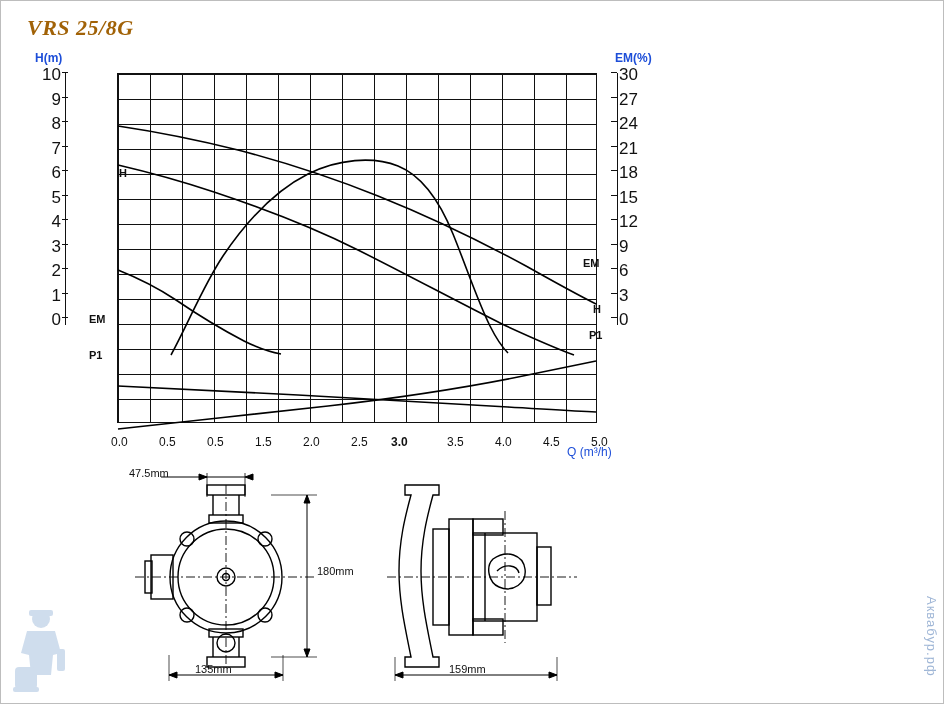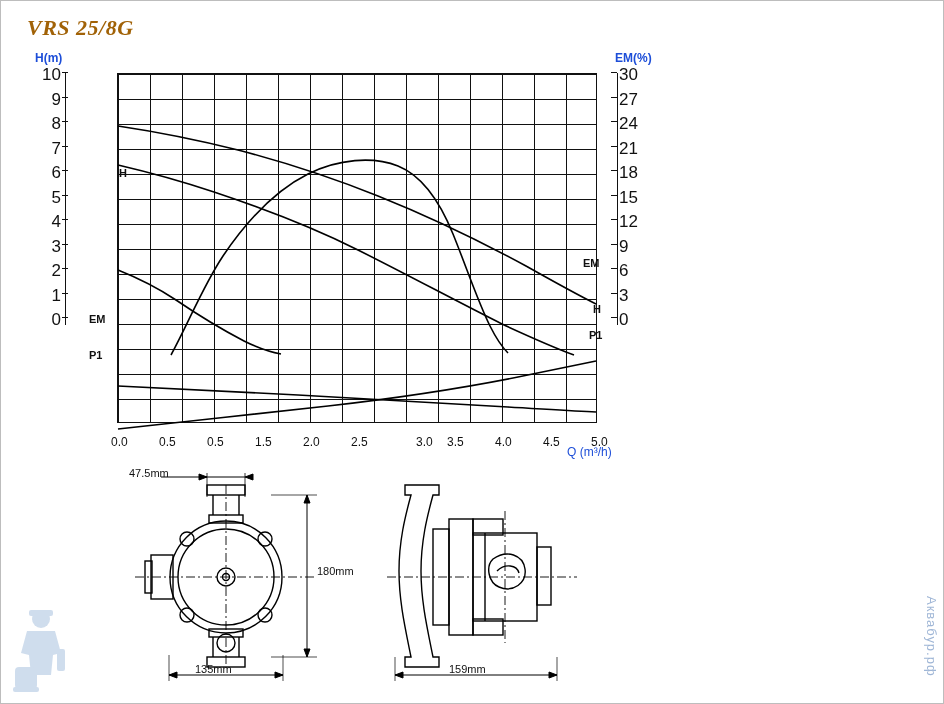--- a/index.html
+++ b/index.html
@@ -150,21 +150,21 @@
     <div class="curvelabel" style="left:62px;top:268px;">EM</div>
     <div class="curvelabel" style="left:62px;top:304px;">P1</div>
 
     <div class="xticks">
       <span style="left:22px;">0.0</span>
       <span style="left:70px;">0.5</span>
       <span style="left:118px;">0.5</span>
       <span style="left:166px;">1.5</span>
       <span style="left:214px;">2.0</span>
       <span style="left:262px;">2.5</span>
-      <span style="left:327px;">3.0</span>
+      <span style="left:302px;font-weight:bold;">3.0</span>
       <span style="left:358px;">3.5</span>
       <span style="left:406px;">4.0</span>
       <span style="left:454px;">4.5</span>
       <span style="left:502px;">5.0</span>
     </div>
   </div>
 
   <div id="draw">
     <svg width="300" height="220" viewBox="0 0 300 220">
       <g stroke="#000" fill="none" stroke-width="1.4">

